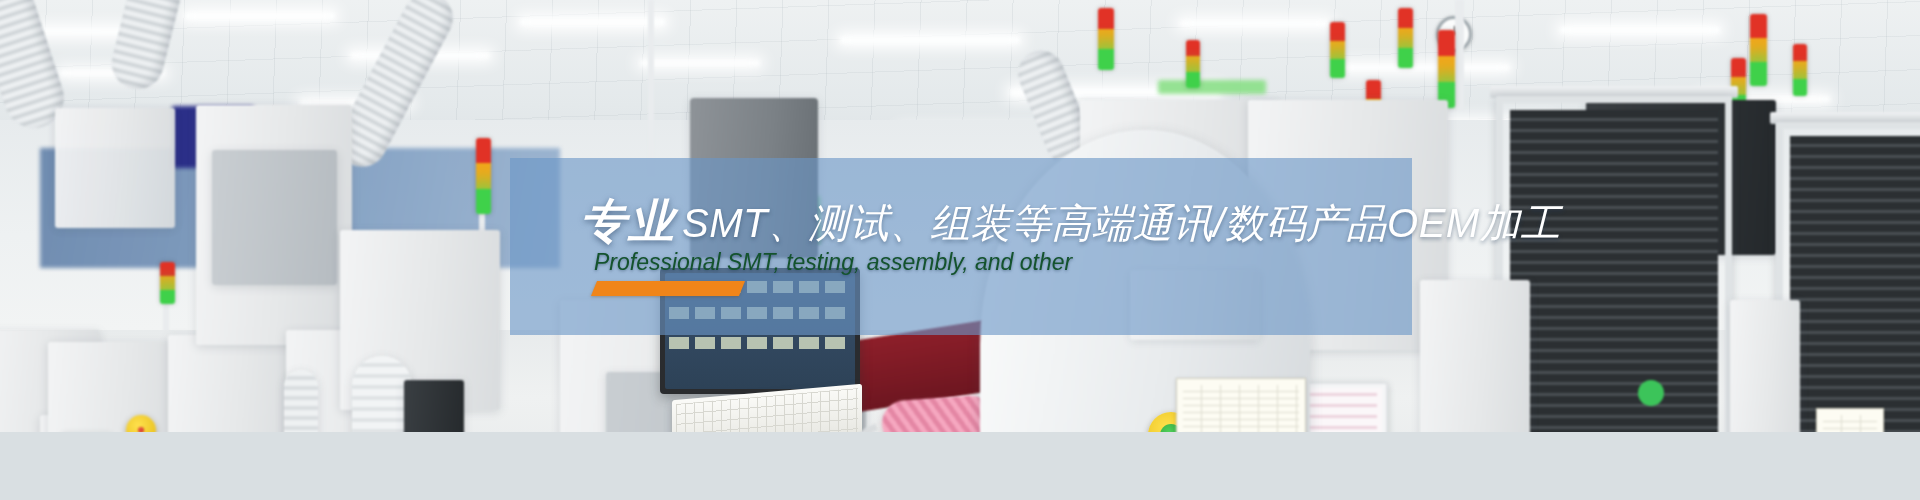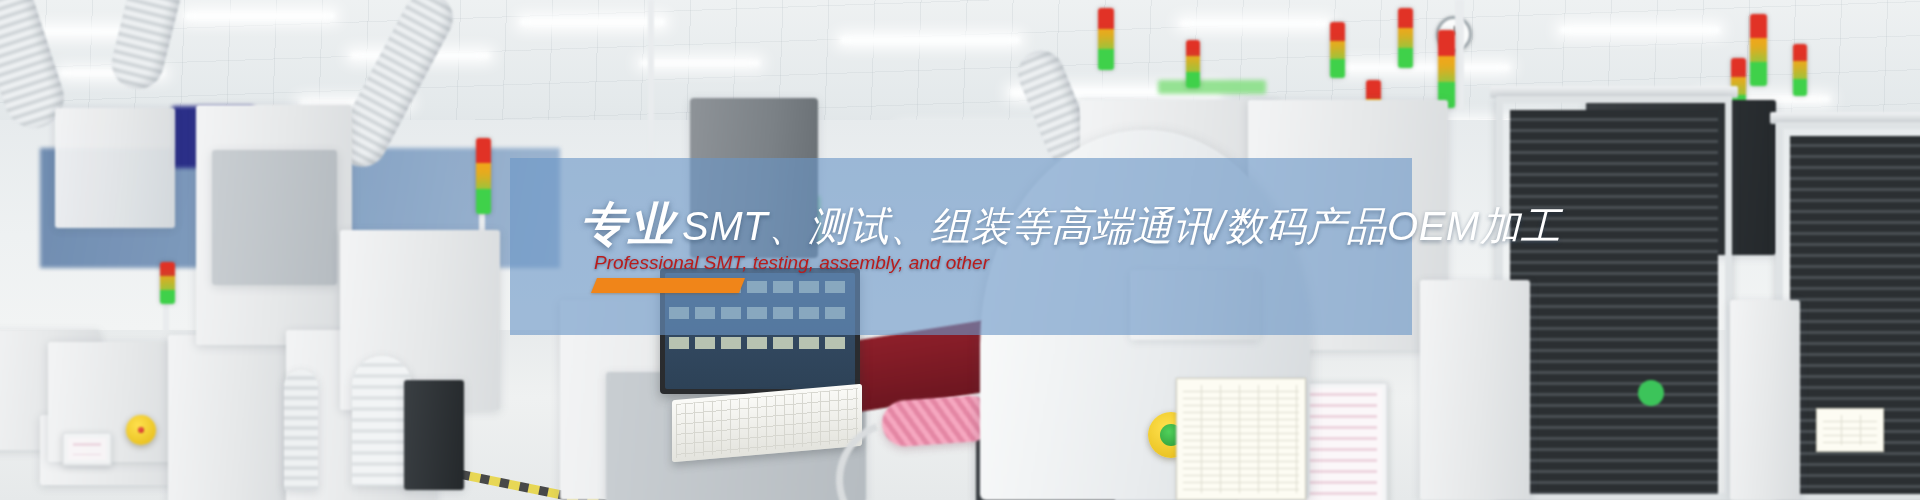--- a/index.html
+++ b/index.html
@@ -1,19 +1,19 @@
 <!DOCTYPE html>
 <html><head>
 <meta charset="utf-8">
 <style>
   * { margin:0; padding:0; box-sizing:border-box; }
   html,body { width:1920px; height:500px; overflow:hidden; background:#d9dfe2;
               font-family:"Liberation Sans", sans-serif; }
 
-  .banner { position:relative; width:1920px; height:500px; overflow:hidden; }
+  .banner { position:relative; width:1920px; height:432px; overflow:hidden; }
 
   
   .photo { position:absolute; inset:0; overflow:hidden;
            background:linear-gradient(#e9edef 0%, #e3e8ea 28%, #dfe4e6 45%, #e6eaec 62%, #eceff0 100%); }
 
   
   .ceiling { position:absolute; left:0; top:0; width:1920px; height:150px;
              background:linear-gradient(#eef1f2, #e4e9eb 70%, #dfe4e7); }
   .ceil-grid { position:absolute; inset:0;
       background-image:
@@ -127,22 +127,22 @@
   .overlay { position:absolute; left:510px; top:158px; width:902px; height:177px;
              background:rgba(106,150,199,.62);
              display:flex; flex-direction:column; justify-content:center; }
 
   .headline { margin-left:70px; white-space:nowrap; color:#ffffff;
               font-style:italic; font-size:40px; line-height:1.05;
               letter-spacing:.5px; text-shadow:0 2px 4px rgba(30,55,85,.45); }
   .headline .kw { font-weight:bold; font-size:46px; letter-spacing:2px;
                   margin-right:6px; text-shadow:0 2px 6px rgba(25,50,80,.55); }
 
-  .sub { margin-left:84px; color:#b91c1c; font-style:italic;
-         font-size:19px; line-height:1.55; white-space:nowrap;
+  .sub { margin-left:84px; color:#14532d; font-style:italic;
+         font-size:23px; line-height:1.55; white-space:nowrap;
          text-shadow:0 1px 3px rgba(30,55,85,.5); }
   .sub-row2 { display:flex; align-items:center; margin-left:0; }
   .orangebar { width:148px; height:15px; background:#f08519; margin-right:20px;
                transform:skewX(-22deg); flex:none;
                box-shadow:0 1px 3px rgba(120,70,10,.35); }
 </style>
 </head>
 <body>
 
 <div class="banner">

